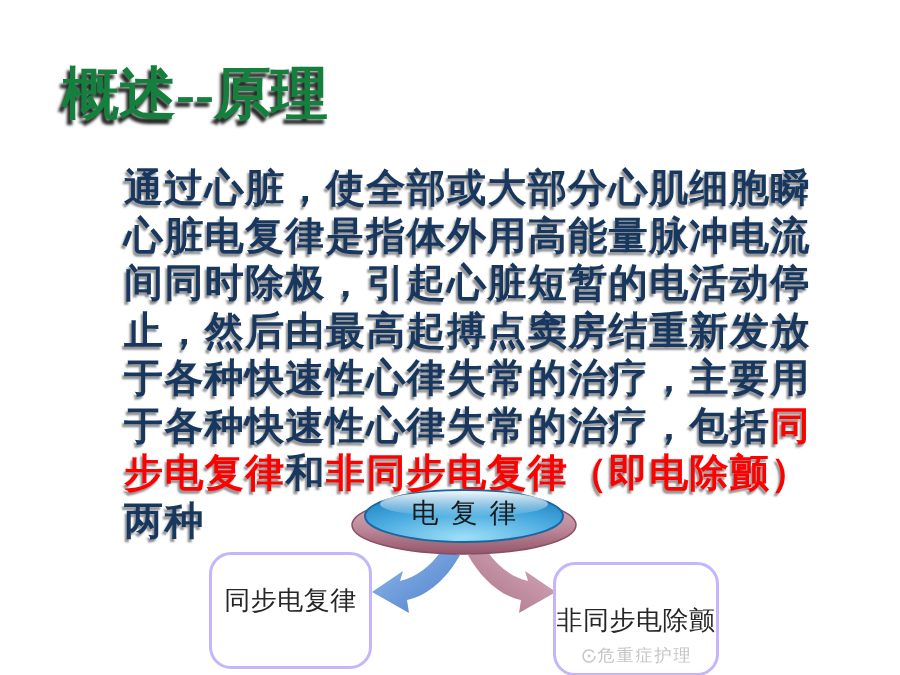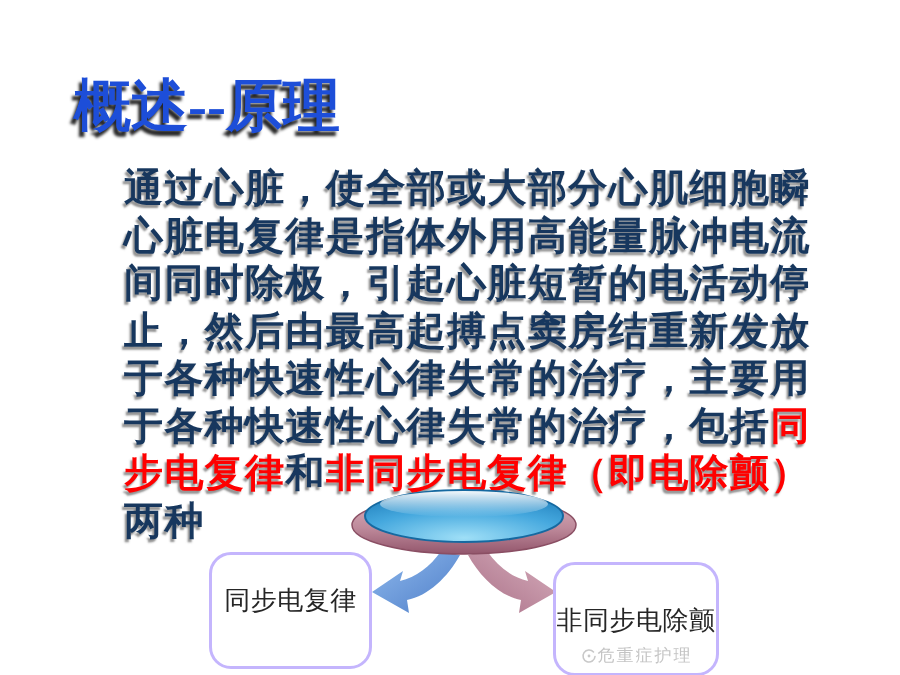--- a/index.html
+++ b/index.html
@@ -1,23 +1,23 @@
 <!DOCTYPE html>
 <html><head>
 <meta charset="utf-8">
 <style>
   html,body { margin:0; padding:0; background:#ffffff; }
   .slide {
     position:relative; width:900px; height:675px; background:#ffffff;
     overflow:hidden; font-family:"Liberation Sans","DejaVu Sans",sans-serif;
   }
   .title {
-    position:absolute; left:62px; top:56px; margin:12px;
+    position:absolute; left:62px; top:56px; margin:0;
     font-family:"Liberation Serif","DejaVu Serif",serif;
-    font-size:57px; font-weight:bold; color:#1d4ed8; letter-spacing:0px;
+    font-size:57px; font-weight:bold; color:#15803d; letter-spacing:0px;
     text-shadow:-3px 5px 3px rgba(0,0,0,0.85);
     white-space:nowrap;
   }
   .body-text {
     position:absolute; left:124px; top:164px; width:720px;
     font-size:39px; font-weight:bold; line-height:47.5px;
     color:#17375E; letter-spacing:1.4px;
     text-shadow:-2px 3px 2px rgba(110,110,110,0.75);
   }
   .body-text .line { white-space:nowrap; }
@@ -89,20 +89,21 @@
     </defs>
 
     <path d="M441,551 C430,567 416,577 400,581 L403,571 L372,592 L409,613 L407,600 C428,596 448,577 460,555 Z" fill="url(#blueArrowGrad)"></path>
     <path d="M487,551 C498,567 512,577 528,581 L525,571 L556,592 L519,613 L521,600 C500,596 480,577 468,555 Z" fill="url(#pinkArrowGrad)"></path>
 
     <ellipse cx="464" cy="525" rx="112" ry="29" fill="url(#rimGrad)" stroke="#8A4E63" stroke-width="1.5"></ellipse>
     <ellipse cx="464" cy="516" rx="99" ry="26" fill="url(#blueGrad)" stroke="#1669A0" stroke-width="2"></ellipse>
     <ellipse cx="464" cy="504" rx="84" ry="13" fill="url(#glossGrad)"></ellipse>
   </svg>
 
+  <div class="ellipse-label">电复律</div>
 
   <div class="node-box box-left">
     <span class="box-label">同步电复律</span>
   </div>
 
   <div class="node-box box-right">
     <span class="box-label">非同步电除颤</span>
     <div class="watermark">
       <span class="wm-icon">
         <svg width="18" height="18" viewBox="0 0 18 18" xmlns="http://www.w3.org/2000/svg">

